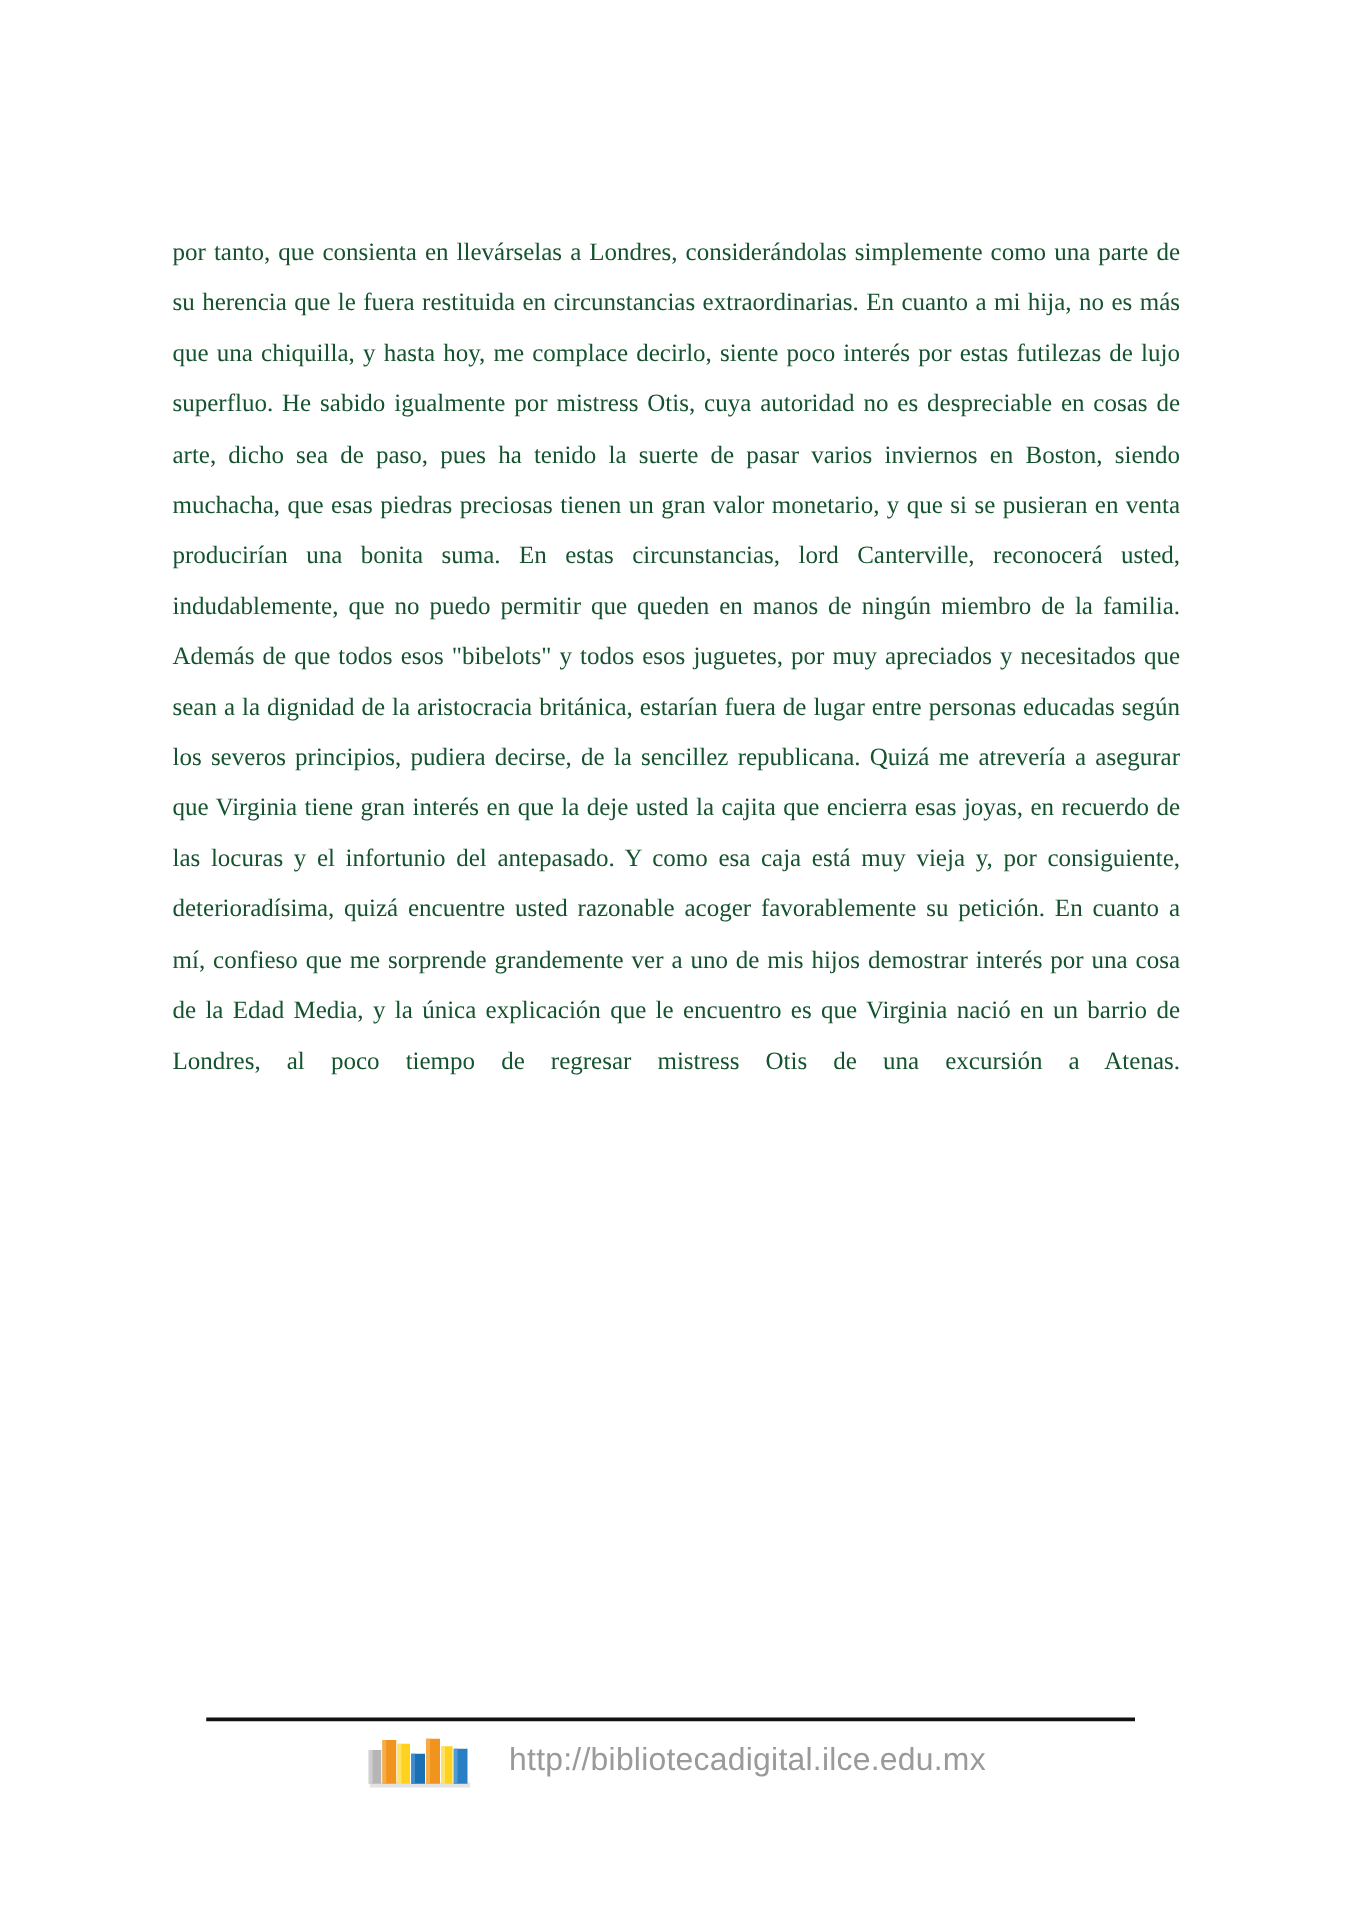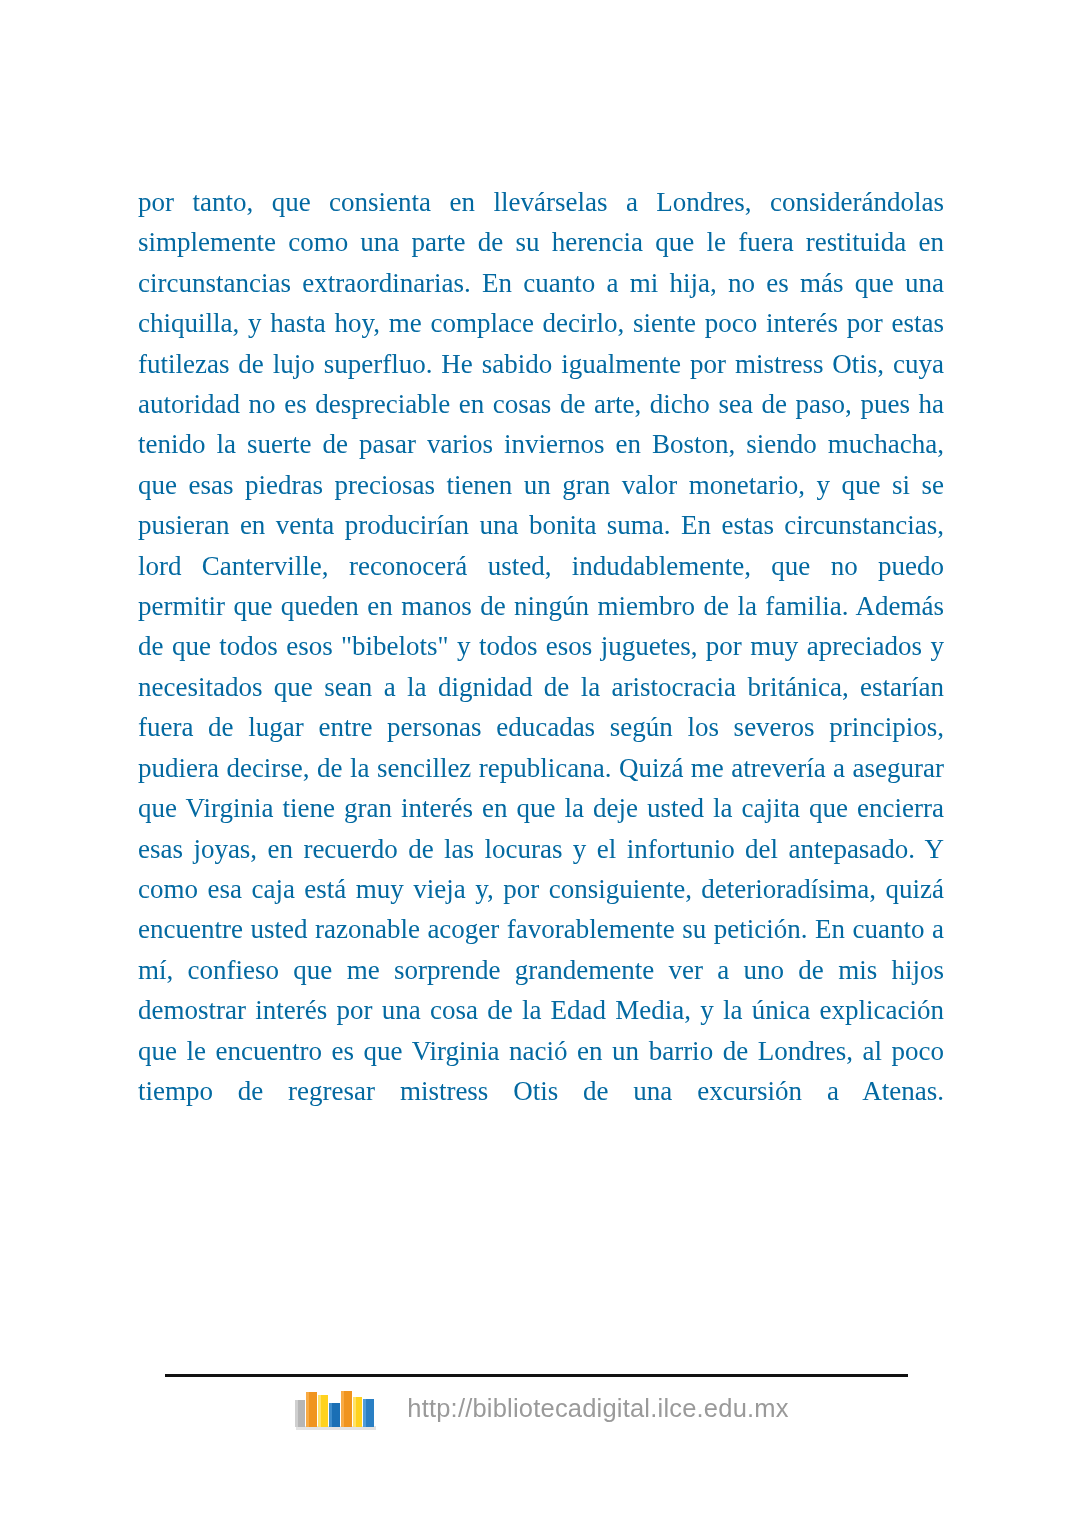--- a/index.html
+++ b/index.html
@@ -26,23 +26,23 @@
   .text-block {
     position: absolute;
     left: 138px;
     top: 182px;
     width: 806px;
   }
 
   .para {
     margin: 0;
     font-family: "Liberation Serif", "DejaVu Serif", serif;
-    font-size: 27px;
+    font-size: 20px;
     line-height: 40.4px;
-    color: #0369a1;
+    color: #14532d;
     text-align: justify;
     text-justify: inter-word;
     word-spacing: 0.02em;
     hyphens: none;
     -webkit-hyphens: none;
   }
   
   .para:after {
     content: "";
     display: inline-block;

